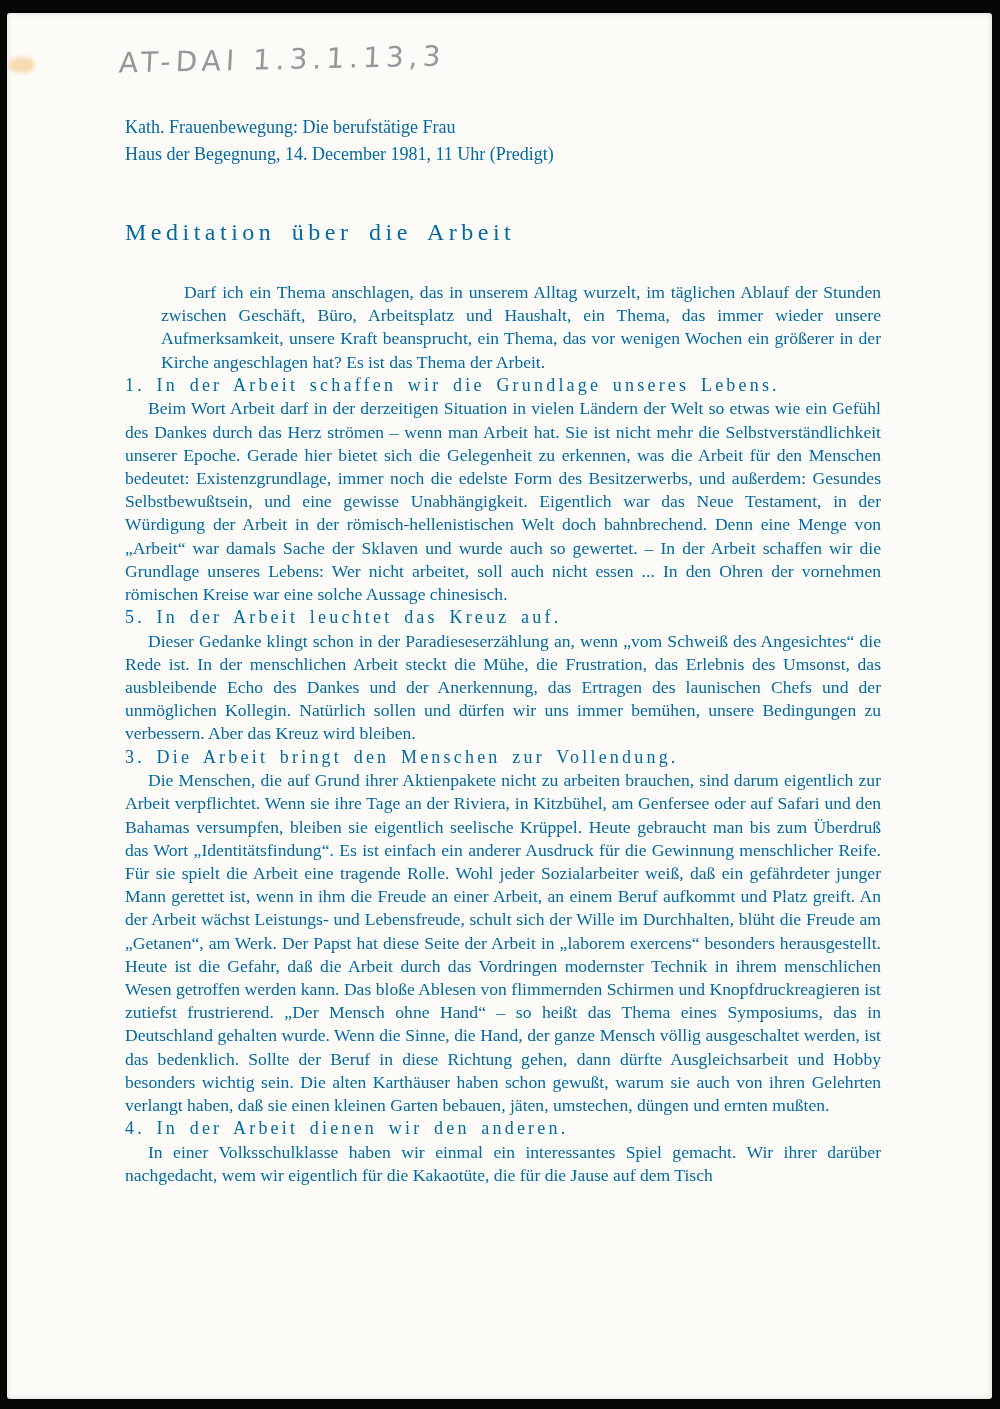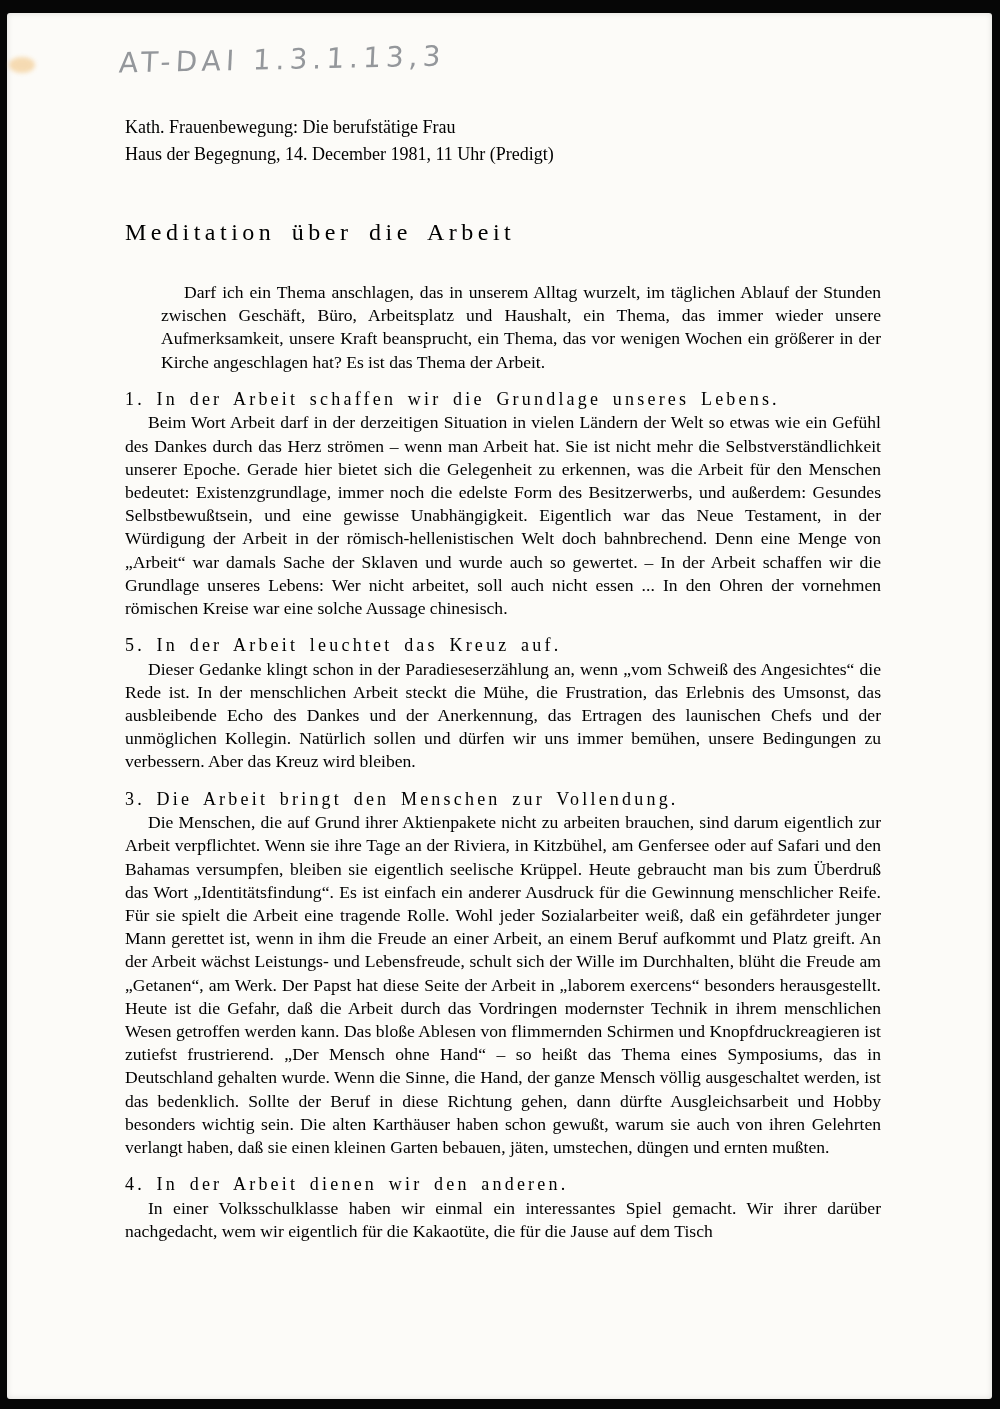--- a/index.html
+++ b/index.html
@@ -17,21 +17,21 @@
   }
   .page {
     position: absolute;
     top: 13px; left: 7px; right: 8px; bottom: 10px;
     background: #fcfbf8;
     border-radius: 3px;
     box-shadow: inset 0 0 6px rgba(0,0,0,0.12);
   }
   .content {
     padding: 0 111px 0 118px;
-    color: #000000;
+    color: #0369a1;
   }
   .annotation {
     position: absolute;
     top: 30px; left: 112px;
     font-family: "DejaVu Sans", sans-serif;
     font-size: 28px;
     color: #94979b;
     letter-spacing: 5px;
     white-space: nowrap;
     transform: rotate(-1.2deg) skewX(-4deg);
@@ -59,21 +59,21 @@
   }
   .para {
     margin: 0;
     font-size: 17.6px;
     line-height: 23.2px;
     text-align: justify;
     text-indent: 23px;
   }
   .intro { margin-top: 37px; margin-left: 36px; }
   .section-heading {
-    margin-top: 14px;
+    margin-top: 0;
     font-size: 18px;
     line-height: 23.5px;
     letter-spacing: 3.2px;
     word-spacing: 4px;
   }
 </style>
 </head>
 <body>
 
 <div class="scan">

